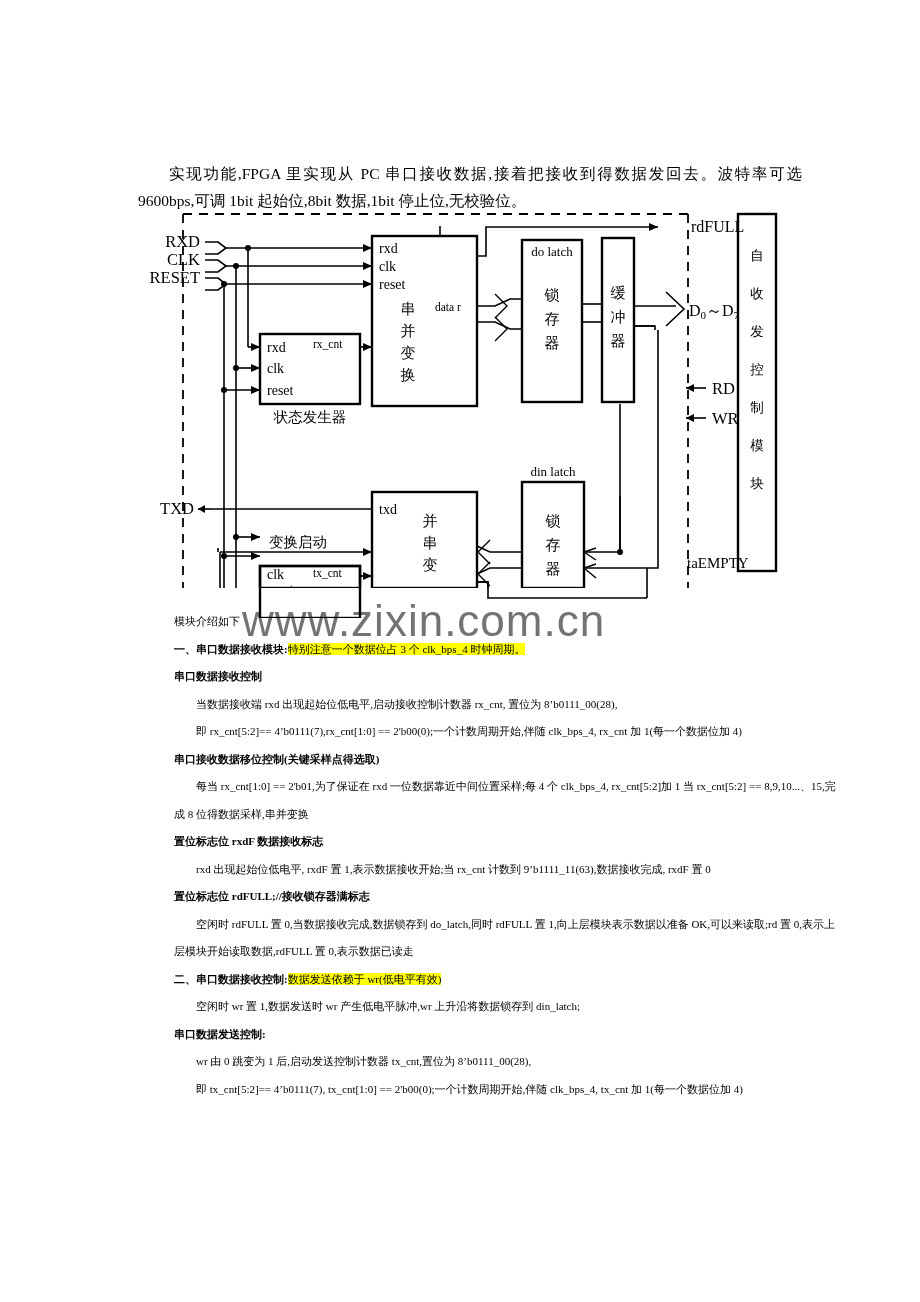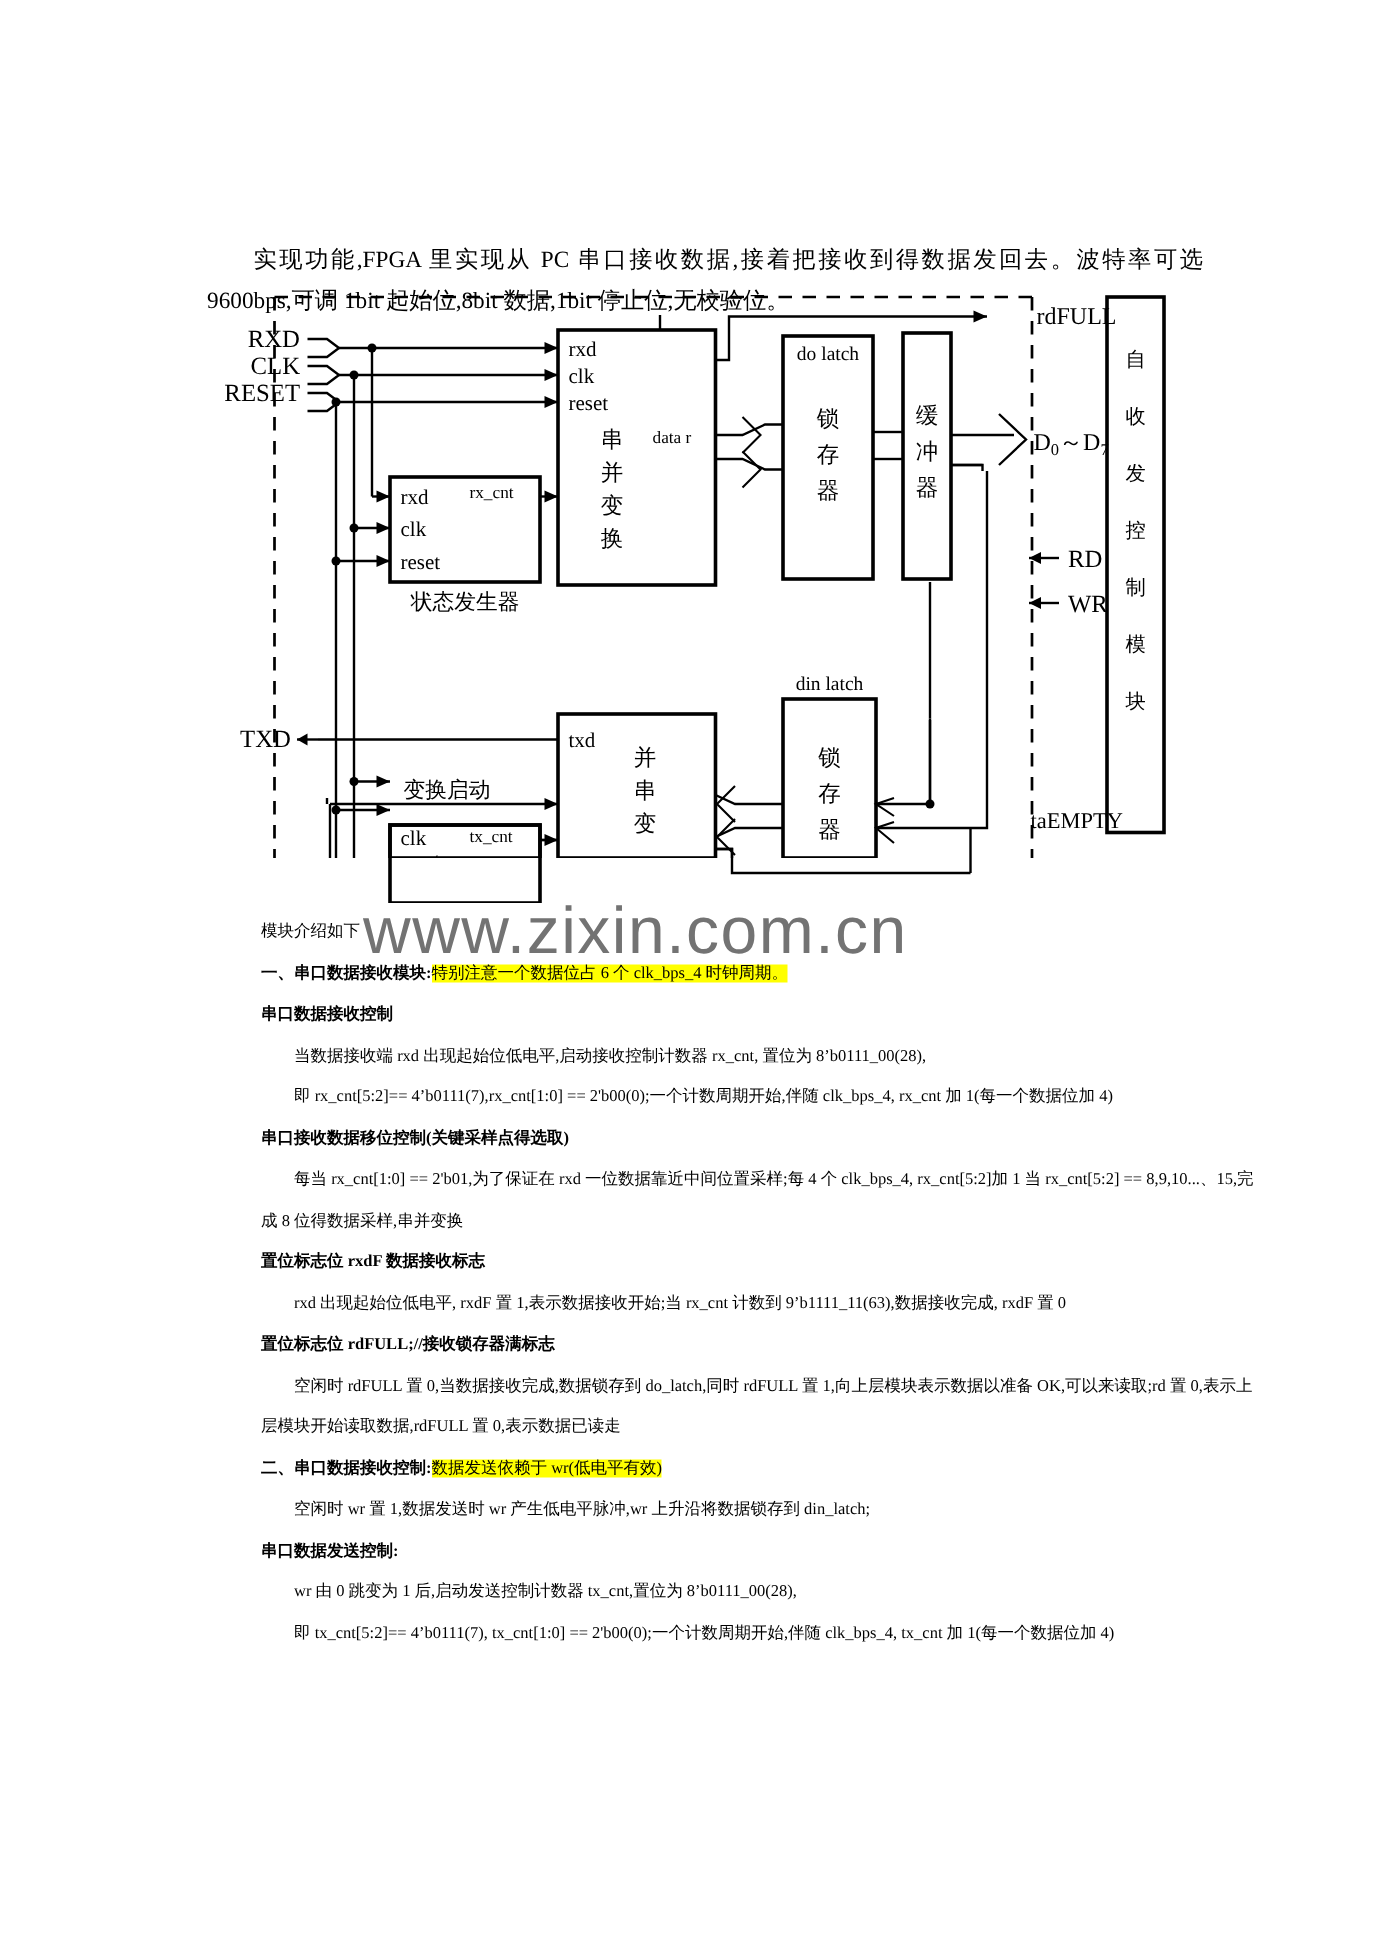--- a/index.html
+++ b/index.html
@@ -37,21 +37,21 @@
     line-height:27px;
     text-align:justify;
     margin-top:47px;
   }
   .intro p{margin:0;}
   .ind2{text-indent:2em;}
 
   
   .diagram{
     position:absolute;
-    left:150px;top:180px;
+    left:150px;top:196px;
     width:650px;height:390px;
   }
   .diagram svg{display:block;}
 
   
   .body-text{
     position:absolute;
     left:138px;top:608px;width:664px;
     font-size:11px;
     line-height:27.5px;
@@ -300,21 +300,21 @@
         <g font-family="'Liberation Serif', serif" fill="#000">
           <text x="160" y="90" font-size="14.5" text-anchor="middle">状态发生器</text>
         </g>
       </svg>
     </div>
 
     <div class="body-text">
 
       <p class="lvl1">模块介绍如下</p>
 
-      <p class="lvl1"><span class="hd">一、串口数据接收模块:</span><span class="hl">特别注意一个数据位占 6 个 clk_bps_4 时钟周期。</span></p>
+      <p class="lvl1"><span class="hd">一、串口数据接收模块:</span><span class="hl">特别注意一个数据位占 3 个 clk_bps_4 时钟周期。</span></p>
 
       <p class="lvl1 hd">串口数据接收控制</p>
       <p class="lvl1 para">当数据接收端 rxd 出现起始位低电平,启动接收控制计数器 rx_cnt, 置位为 8’b0111_00(28),</p>
       <p class="lvl2 para">即 rx_cnt[5:2]== 4’b0111(7),rx_cnt[1:0] == 2'b00(0);一个计数周期开始,伴随 clk_bps_4, rx_cnt 加 1(每一个数据位加 4)</p>
 
       <p class="lvl1 hd">串口接收数据移位控制(关键采样点得选取)</p>
       <p class="lvl2 para">每当 rx_cnt[1:0] == 2'b01,为了保证在 rxd 一位数据靠近中间位置采样;每 4 个 clk_bps_4, rx_cnt[5:2]加 1 当 rx_cnt[5:2] == 8,9,10...、15,完成 8 位得数据采样,串并变换</p>
 
       <p class="lvl1 hd">置位标志位 rxdF 数据接收标志</p>
       <p class="lvl2 para">rxd 出现起始位低电平, rxdF 置 1,表示数据接收开始;当 rx_cnt 计数到 9’b1111_11(63),数据接收完成, rxdF 置 0</p>

